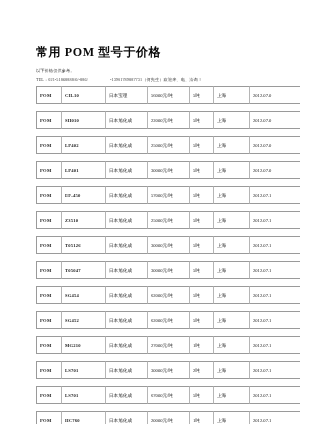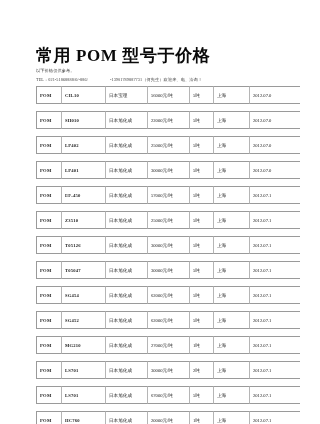--- a/index.html
+++ b/index.html
@@ -20,21 +20,21 @@
     height: 424px;
     background: #ffffff;
     overflow: hidden;
   }
   .doc-title {
     position: absolute;
     left: 36px;
     top: 44px;
     font-family: "Liberation Serif", serif;
     font-weight: bold;
-    font-size: 17px;
+    font-size: 12px;
     letter-spacing: 0.6px;
     color: #0a0a0a;
     white-space: nowrap;
   }
   .note-line {
     position: absolute;
     left: 36px;
     font-family: "Liberation Serif", serif;
     font-size: 4.2px;
     color: #3b3b3b;

